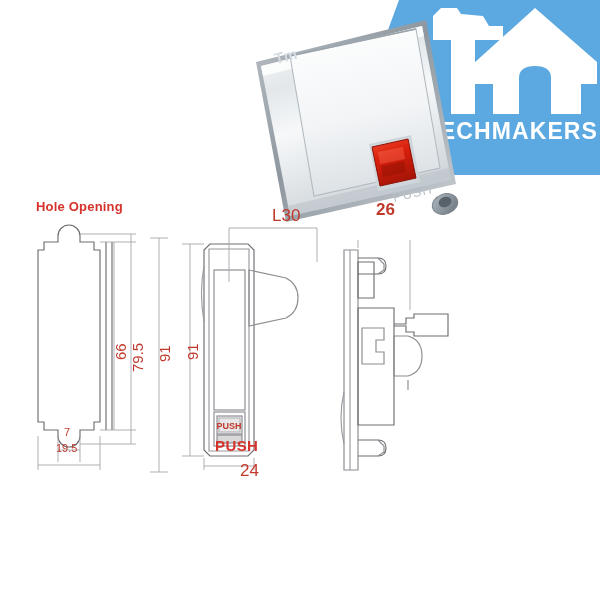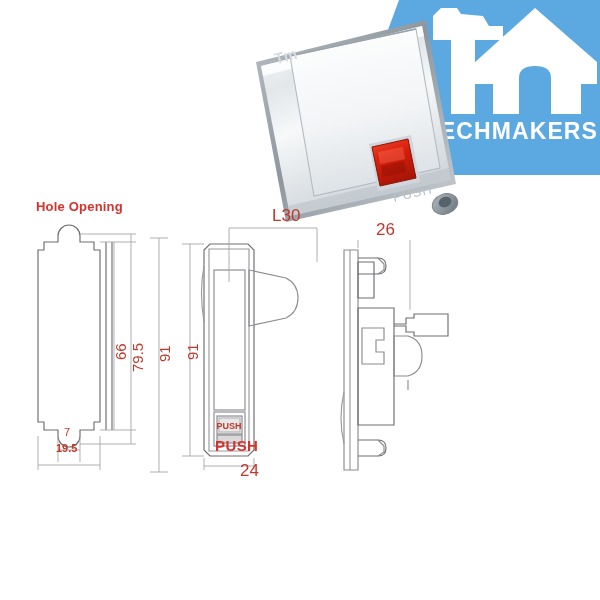--- a/index.html
+++ b/index.html
@@ -189,21 +189,21 @@
       <line x1="11" y1="2" x2="11" y2="236"></line>
       <line x1="2" y1="2" x2="20" y2="2"></line>
       <line x1="2" y1="236" x2="20" y2="236"></line>
     </g>
   </svg>
 
   <div class="dim rot" style="left:112px;top:360px;">66</div>
   <div class="dim rot" style="left:129px;top:372px;">79.5</div>
   <div class="dim rot" style="left:156px;top:362px;">91</div>
   <div class="dim small" style="left:64px;top:426px;">7</div>
-  <div class="dim small" style="left:56px;top:442px;font-weight:bold;">19.5</div>
+  <div class="dim small" style="left:56px;top:442px;">19.5</div>
 
   <svg class="dwg" style="left:182px;top:222px;" width="150" height="250" viewBox="0 0 150 250">
     <g fill="none" stroke="#6e6e72" stroke-width="1.15">
 
       <path d="M28 22 L66 22 L72 28 L72 228 L66 234 L28 234 L22 228 L22 28 Z"></path>
 
       <path d="M27 27 L67 27 L67 229 L27 229 Z" stroke="#9a9aa0"></path>
 
       <rect x="32" y="48" width="31" height="140" stroke="#8c8c92"></rect>
 
@@ -264,15 +264,15 @@
     </g>
 
     <g stroke="#a2a2a8" stroke-width=".85" fill="none">
 
       <line x1="22" y1="8" x2="22" y2="-22"></line>
       <line x1="74" y1="70" x2="74" y2="-22"></line>
       <line x1="18" y1="-16" x2="78" y2="-16"></line>
     </g>
   </svg>
 
-  <div class="dim big" style="left:376px;top:220px;">26</div>
+  <div class="dim big" style="left:376px;top:200px;font-weight:bold;">26</div>
 
 </div>
 
 </body></html>

